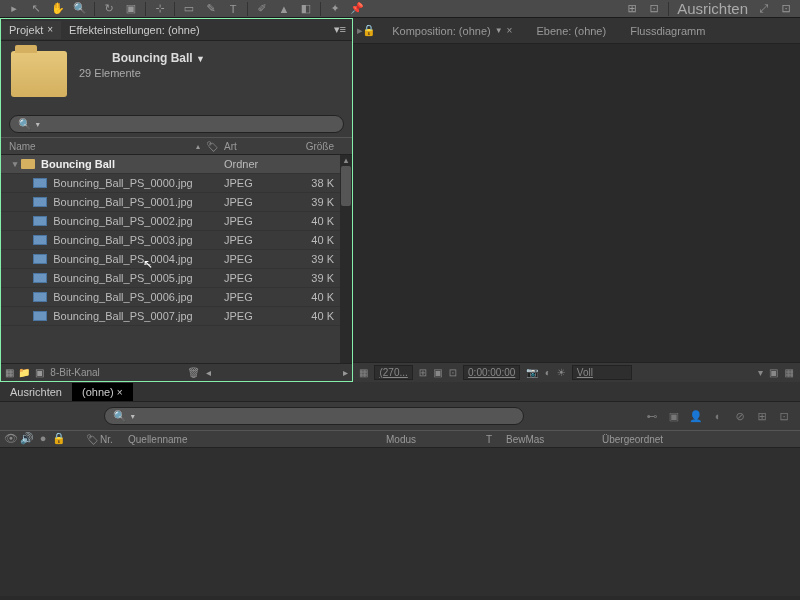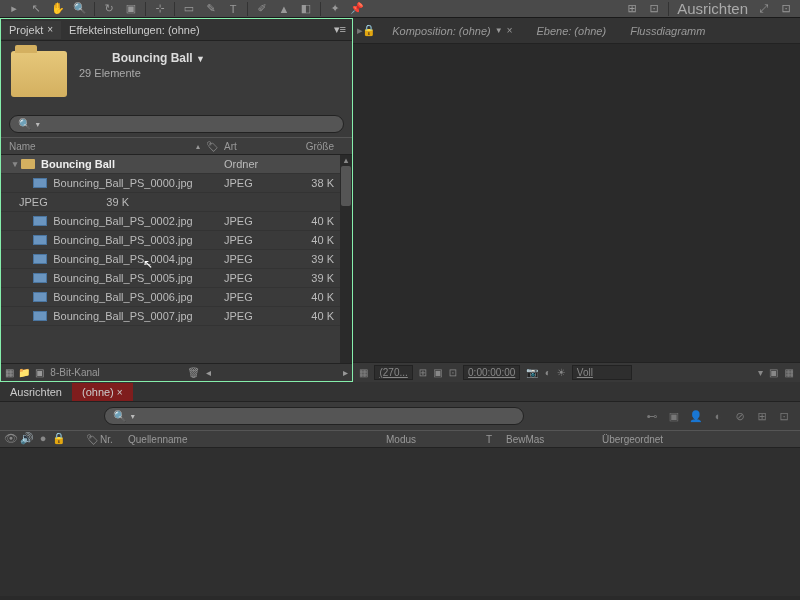--- a/index.html
+++ b/index.html
@@ -41,27 +41,27 @@
 .tag-box { width:10px; height:10px; background:#a89060; border-radius:1px; }
 .tag-none { background:#7a7aa0; }
 .scrollbar { position:absolute; right:0; top:0; bottom:0; width:12px; background:#2a2a2a; }
 .scroll-thumb { width:10px; height:40px; background:#555; margin:1px; border-radius:2px; }
 .cursor { position:absolute; left:142px; top:102px; font-size:12px; color:#fff; pointer-events:none; z-index:100; }
 .panel-footer { height:18px; background:#383838; border-top:1px solid #222; display:flex; align-items:center; padding:0 4px; font-size:10px; color:#999; gap:6px; }
 .footer-group { display:flex; gap:4px; align-items:center; }
 .footer-spacer { flex:1; }
 .right-panel { flex:1; background:#2a2a2a; display:flex; flex-direction:column; }
 .viewer-tabs { height:26px; background:#333; display:flex; align-items:center; border-bottom:1px solid #222; padding:0 4px; gap:8px; }
-.viewer-tab { padding:3px 8px; font-size:11px; color:#999; display:flex; align-items:center; gap:4px;font-style:italic; }
+.viewer-tab { padding:3px 8px; font-size:11px; color:#999; display:flex; align-items:center; gap:4px; }
 .viewer-area { flex:1; background:#2a2a2a; }
 .viewer-footer { height:20px; background:#383838; border-top:1px solid #222; display:flex; align-items:center; padding:0 6px; gap:6px; font-size:10px; color:#888; }
 .vf-box { padding:1px 4px; background:#2e2e2e; border:1px solid #222;text-decoration:underline; }
 .timeline-tabs { height:20px; background:#333; display:flex; align-items:center; border-bottom:1px solid #222; }
 .tl-tab { padding:3px 10px; font-size:11px; color:#ccc; }
-.tl-tab.active { background:#7f1d1d; }
+.tl-tab.active { background:#000000; }
 .timeline-ctrl { height:28px; background:#3a3a3a; display:flex; align-items:center; padding:0 8px; gap:8px; }
 .tl-search { flex:0 0 420px; height:18px; background:#555; border:1px solid #222; border-radius:9px; margin-left:96px; display:flex; align-items:center; padding:0 8px; gap:4px; }
 .tl-ctrl-icons { margin-left:auto; display:flex; gap:6px; }
 .tl-icon { width:16px; height:16px; color:#777; display:flex; align-items:center; justify-content:center; }
 .timeline-header { height:18px; background:#3d3d3d; border-top:1px solid #555; border-bottom:1px solid #222; display:flex; align-items:center; font-size:10px; color:#999; padding-left:4px; }
 .th-col { padding:0 6px; }
 .th-toggles { display:flex; gap:2px; width:76px; }
 .th-toggle { width:14px; height:14px; color:#888; font-size:11px; text-align:center; }
 .timeline-body { flex:1; background:#2f2f2f; height:148px; }
 </style>
@@ -146,20 +146,21 @@
           <div class="col-scroll"></div>
         </div>
         <div class="file-row">
           <div class="col-name"><span class="disclosure"></span>&nbsp;&nbsp;&nbsp;&nbsp;<span class="type-icon type-jpeg"></span><span>Bouncing_Ball_PS_0000.jpg</span></div>
           <div class="col-tag"><span class="tag-box tag-none"></span></div>
           <div class="col-art">JPEG</div>
           <div class="col-size">38 K</div>
           <div class="col-scroll"></div>
         </div>
         <div class="file-row">
+          <div class="col-name"><span class="disclosure"></span>&nbsp;&nbsp;&nbsp;&nbsp;<span class="type-icon type-jpeg"></span><span>Bouncing_Ball_PS_0001.jpg</span></div>
           <div class="col-tag"><span class="tag-box tag-none"></span></div>
           <div class="col-art">JPEG</div>
           <div class="col-size">39 K</div>
           <div class="col-scroll"></div>
         </div>
         <div class="file-row">
           <div class="col-name"><span class="disclosure"></span>&nbsp;&nbsp;&nbsp;&nbsp;<span class="type-icon type-jpeg"></span><span>Bouncing_Ball_PS_0002.jpg</span></div>
           <div class="col-tag"><span class="tag-box tag-none"></span></div>
           <div class="col-art">JPEG</div>
           <div class="col-size">40 K</div>

